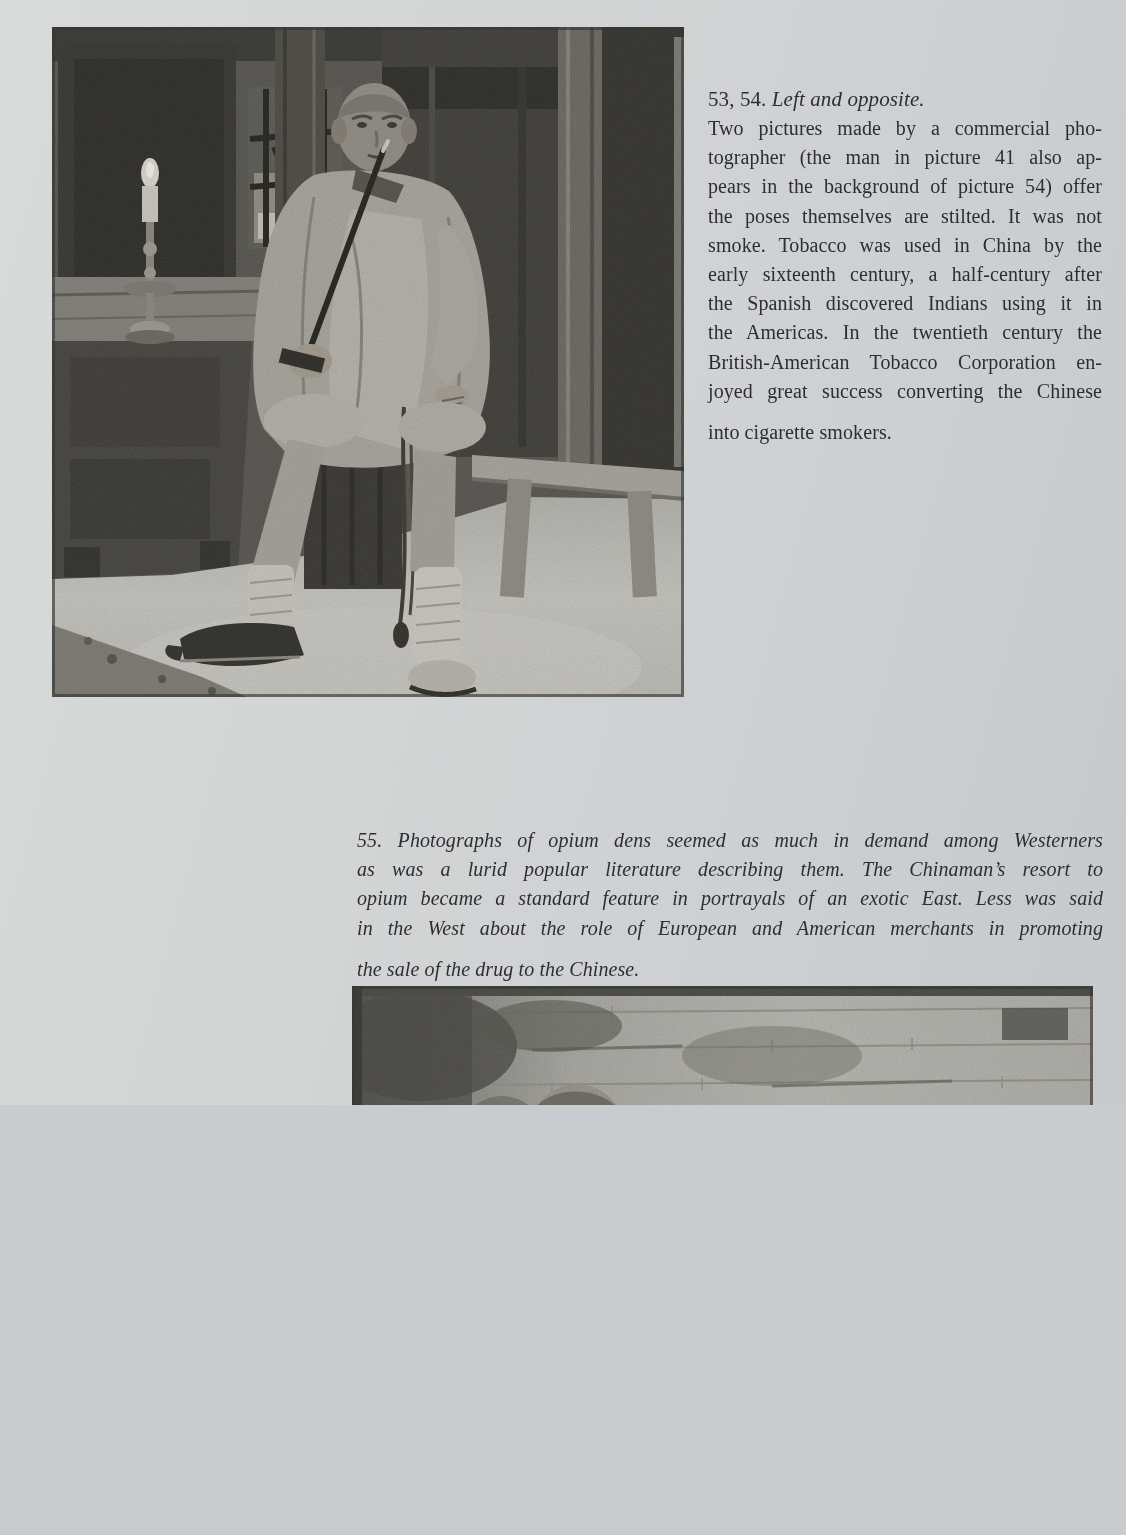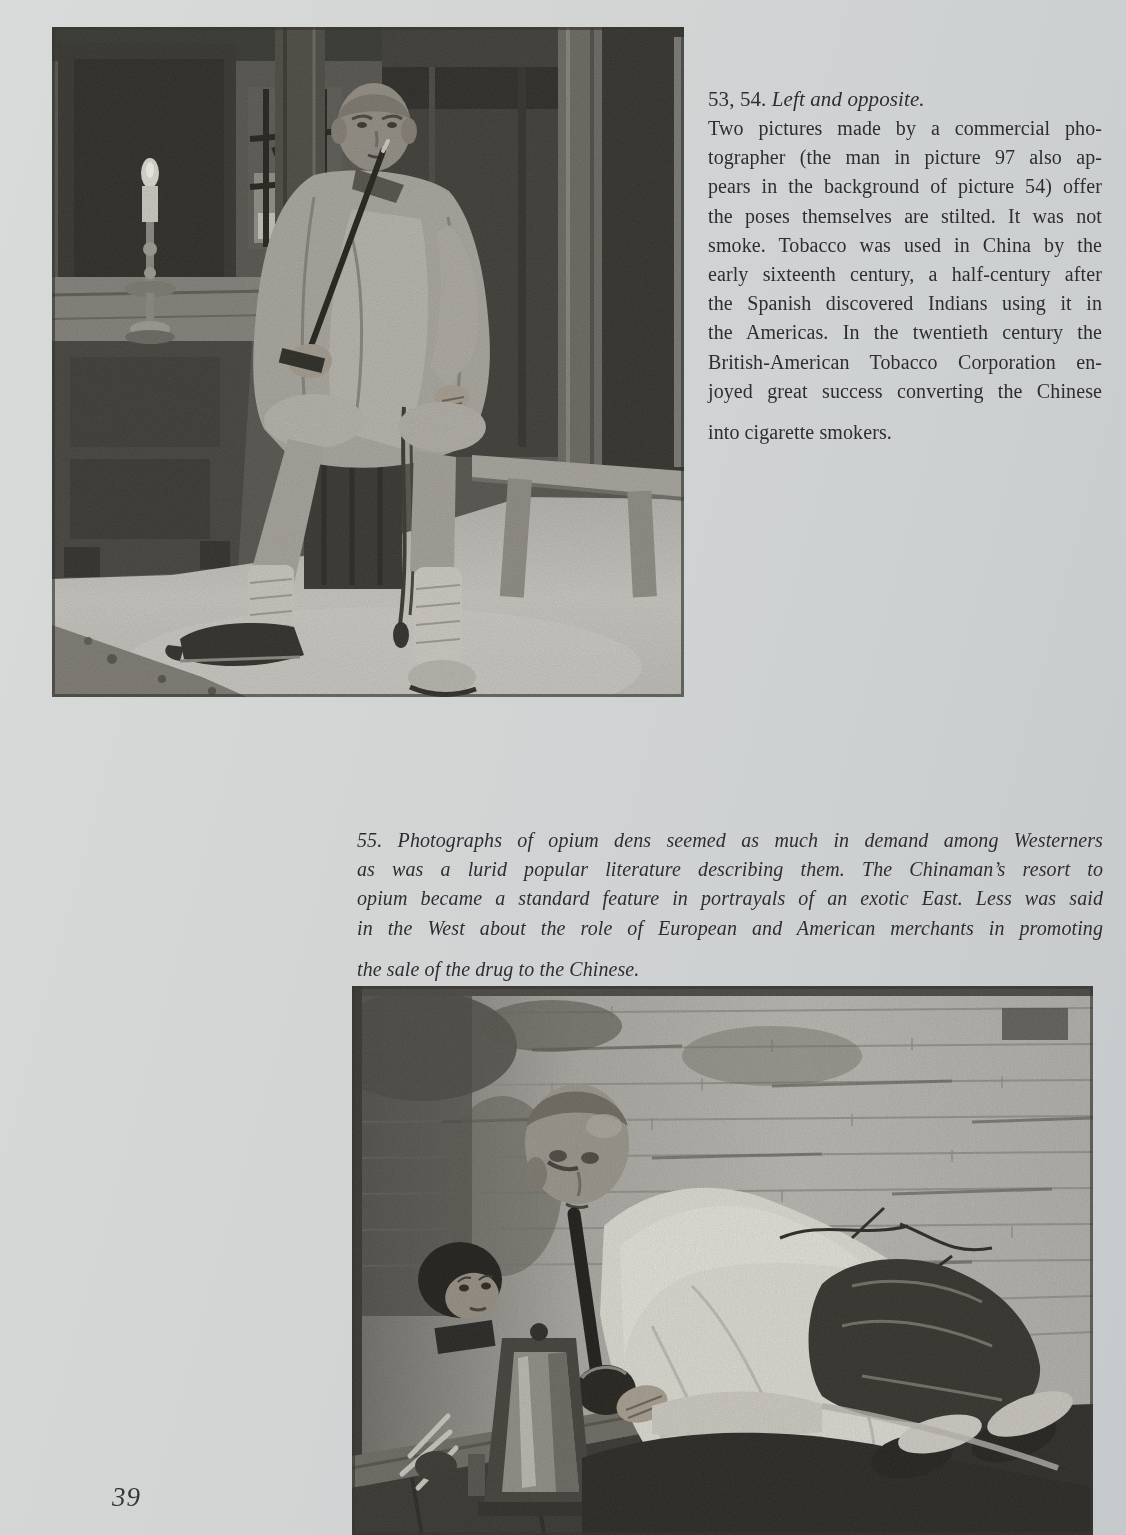--- a/index.html
+++ b/index.html
@@ -3,21 +3,21 @@
 <meta charset="utf-8">
 <style>
   html,body{margin:0;padding:0;}
   body{
     width:1126px;height:1535px;
     font-family:"Liberation Serif", serif;
     background:#c9ccce;
     overflow:hidden;
   }
   .page{
-    position:relative;width:1126px;height:1535px;overflow:hidden;
+    position:relative;width:1126px;height:1105px;overflow:hidden;
     background:linear-gradient(105deg,#d9dbda 0%,#d3d5d5 38%,#cdd0d1 70%,#c6c9cb 100%);
   }
   .photo{position:absolute;display:block;}
   .photo svg{display:block;}
   
   .cap{
     position:absolute;color:#2e2e32;
     font-size:20px;line-height:29.2px;letter-spacing:0.1px;
   }
   .cap-heading{
@@ -202,21 +202,21 @@
       <rect width="632" height="670" filter="url(#grainW1)" opacity="0.10"></rect>
     </svg>
   </div>
 
   <div class="cap" style="left:708px;top:84px;width:394px;">
     <div class="cap-heading">
       <span>53, 54.</span>
       <span class="ital">Left and opposite.</span>
     </div>
     <div class="jl">Two pictures made by a commercial pho-</div>
-    <div class="jl">tographer (the man in picture 97 also ap-</div>
+    <div class="jl">tographer (the man in picture 41 also ap-</div>
     <div class="jl">pears in the background of picture 54) offer</div>
     <div class="jl">the poses themselves are stilted. It was not</div>
     <div class="jl">smoke. Tobacco was used in China by the</div>
     <div class="jl">early sixteenth century, a half-century after</div>
     <div class="jl">the Spanish discovered Indians using it in</div>
     <div class="jl">the Americas. In the twentieth century the</div>
     <div class="jl">British-American Tobacco Corporation en-</div>
     <div class="jl">joyed great success converting the Chinese</div>
     <div class="jl jl-last">into cigarette smokers.</div>
   </div>

